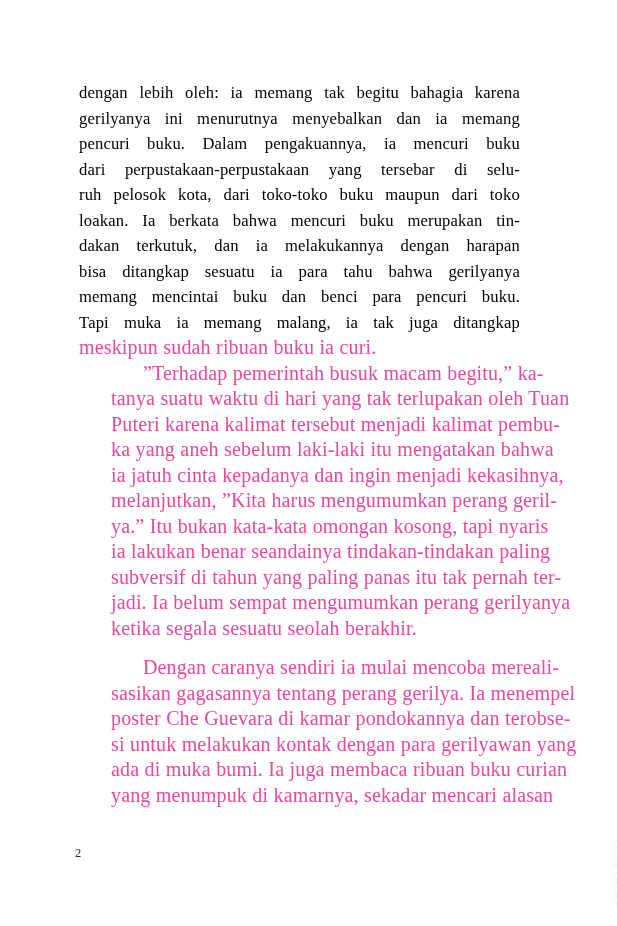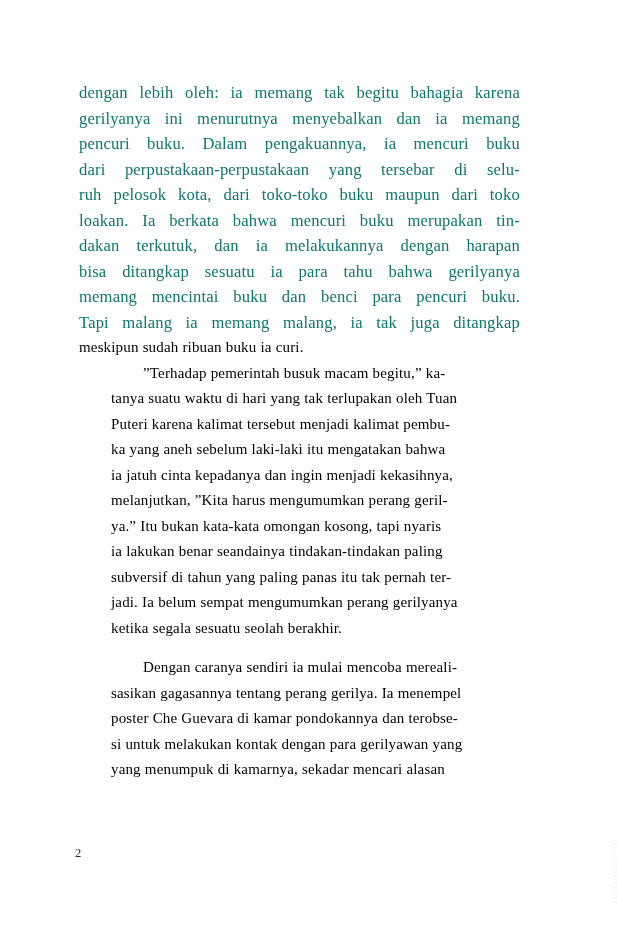--- a/index.html
+++ b/index.html
@@ -44,30 +44,30 @@
 
   .para.indent {
     text-indent: 32px;
   }
 
   
   .line {
     display: block;
     height: 25.5px;
     white-space: pre;
-    font-size: 15px;
-    color: #000000;
+    font-size: 20px;
+    color: #ec4899;
   }
 
   .line-just {
     display: flex;
     justify-content: space-between;
     height: 25.5px;
     font-size: 16.6px;
-    color: #0f766e;
+    color: #000000;
   }
   .line-just > span { white-space: pre; }
 
   .line-indent {
     padding-left: 32px;
   }
 
   #page-number {
     position: absolute;
     left: 75px;
@@ -182,21 +182,21 @@
           <span>mencintai</span>
           <span>buku</span>
           <span>dan</span>
           <span>benci</span>
           <span>para</span>
           <span>pencuri</span>
           <span>buku.</span>
         </div>
         <div class="line-just">
           <span>Tapi</span>
-          <span>malang</span>
+          <span>muka</span>
           <span>ia</span>
           <span>memang</span>
           <span>malang,</span>
           <span>ia</span>
           <span>tak</span>
           <span>juga</span>
           <span>ditangkap</span>
         </div>
         <div class="line">meskipun sudah ribuan buku ia curi.</div>
       </div>
@@ -211,20 +211,21 @@
         <div class="line" style="justify-content: flex-start; gap: 0px; white-space: pre;">ia lakukan benar seandainya tindakan-tindakan paling</div>
         <div class="line" style="justify-content: flex-start; gap: 0px; white-space: pre;">subversif di tahun yang paling panas itu tak pernah ter-</div>
         <div class="line" style="justify-content: flex-start; gap: 0px; white-space: pre;">jadi. Ia belum sempat mengumumkan perang gerilyanya</div>
         <div class="line">ketika segala sesuatu seolah berakhir.</div>
       </div>
     <div class="para indent" id="p3">
         <div class="line line-indent" style="justify-content: flex-start; gap: 0px; white-space: pre; margin-top: 14px;">Dengan caranya sendiri ia mulai mencoba mereali-</div>
         <div class="line" style="justify-content: flex-start; gap: 0px; white-space: pre;">sasikan gagasannya tentang perang gerilya. Ia menempel</div>
         <div class="line" style="justify-content: flex-start; gap: 0px; white-space: pre;">poster Che Guevara di kamar pondokannya dan terobse-</div>
         <div class="line" style="justify-content: flex-start; gap: 0px; white-space: pre;">si untuk melakukan kontak dengan para gerilyawan yang</div>
+        <div class="line" style="justify-content: flex-start; gap: 0px; white-space: pre;">ada di muka bumi. Ia juga membaca ribuan buku curian</div>
         <div class="line">yang menumpuk di kamarnya, sekadar mencari alasan</div>
       </div>
 
   </div>
 
   <div id="page-number">2</div>
 
   <div id="watermark">SLIDESHARE</div>
 
 </div>

